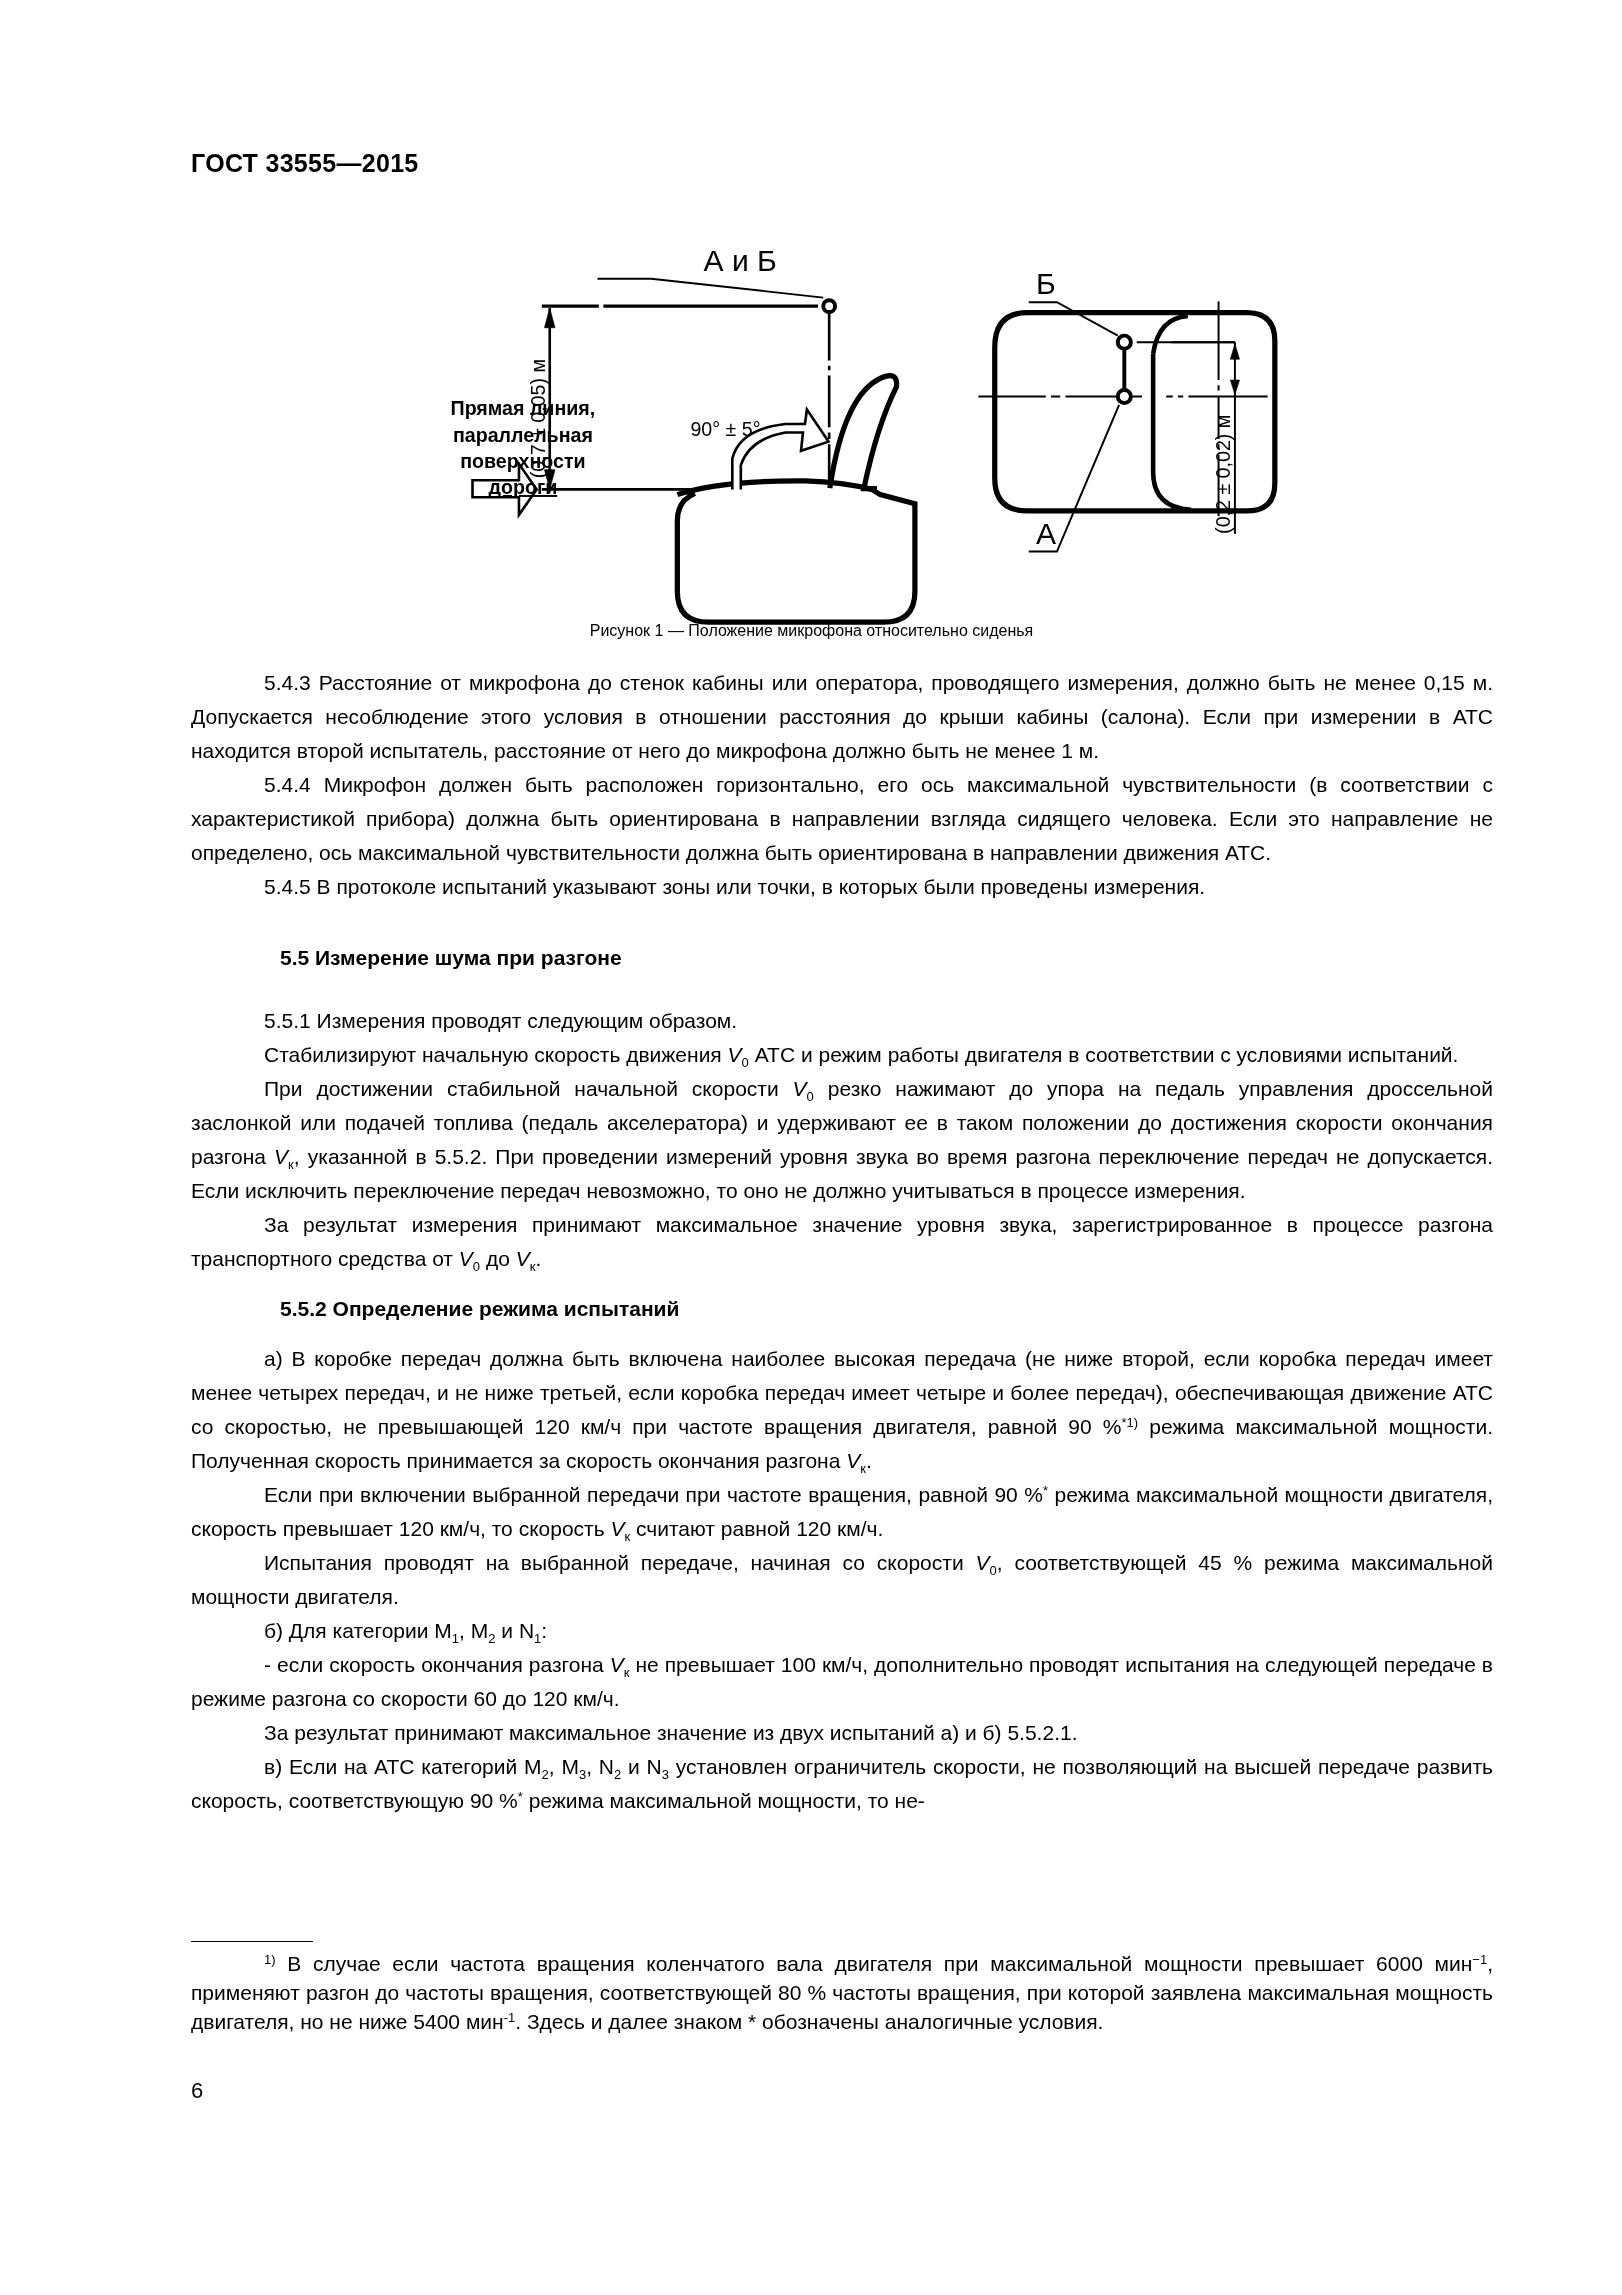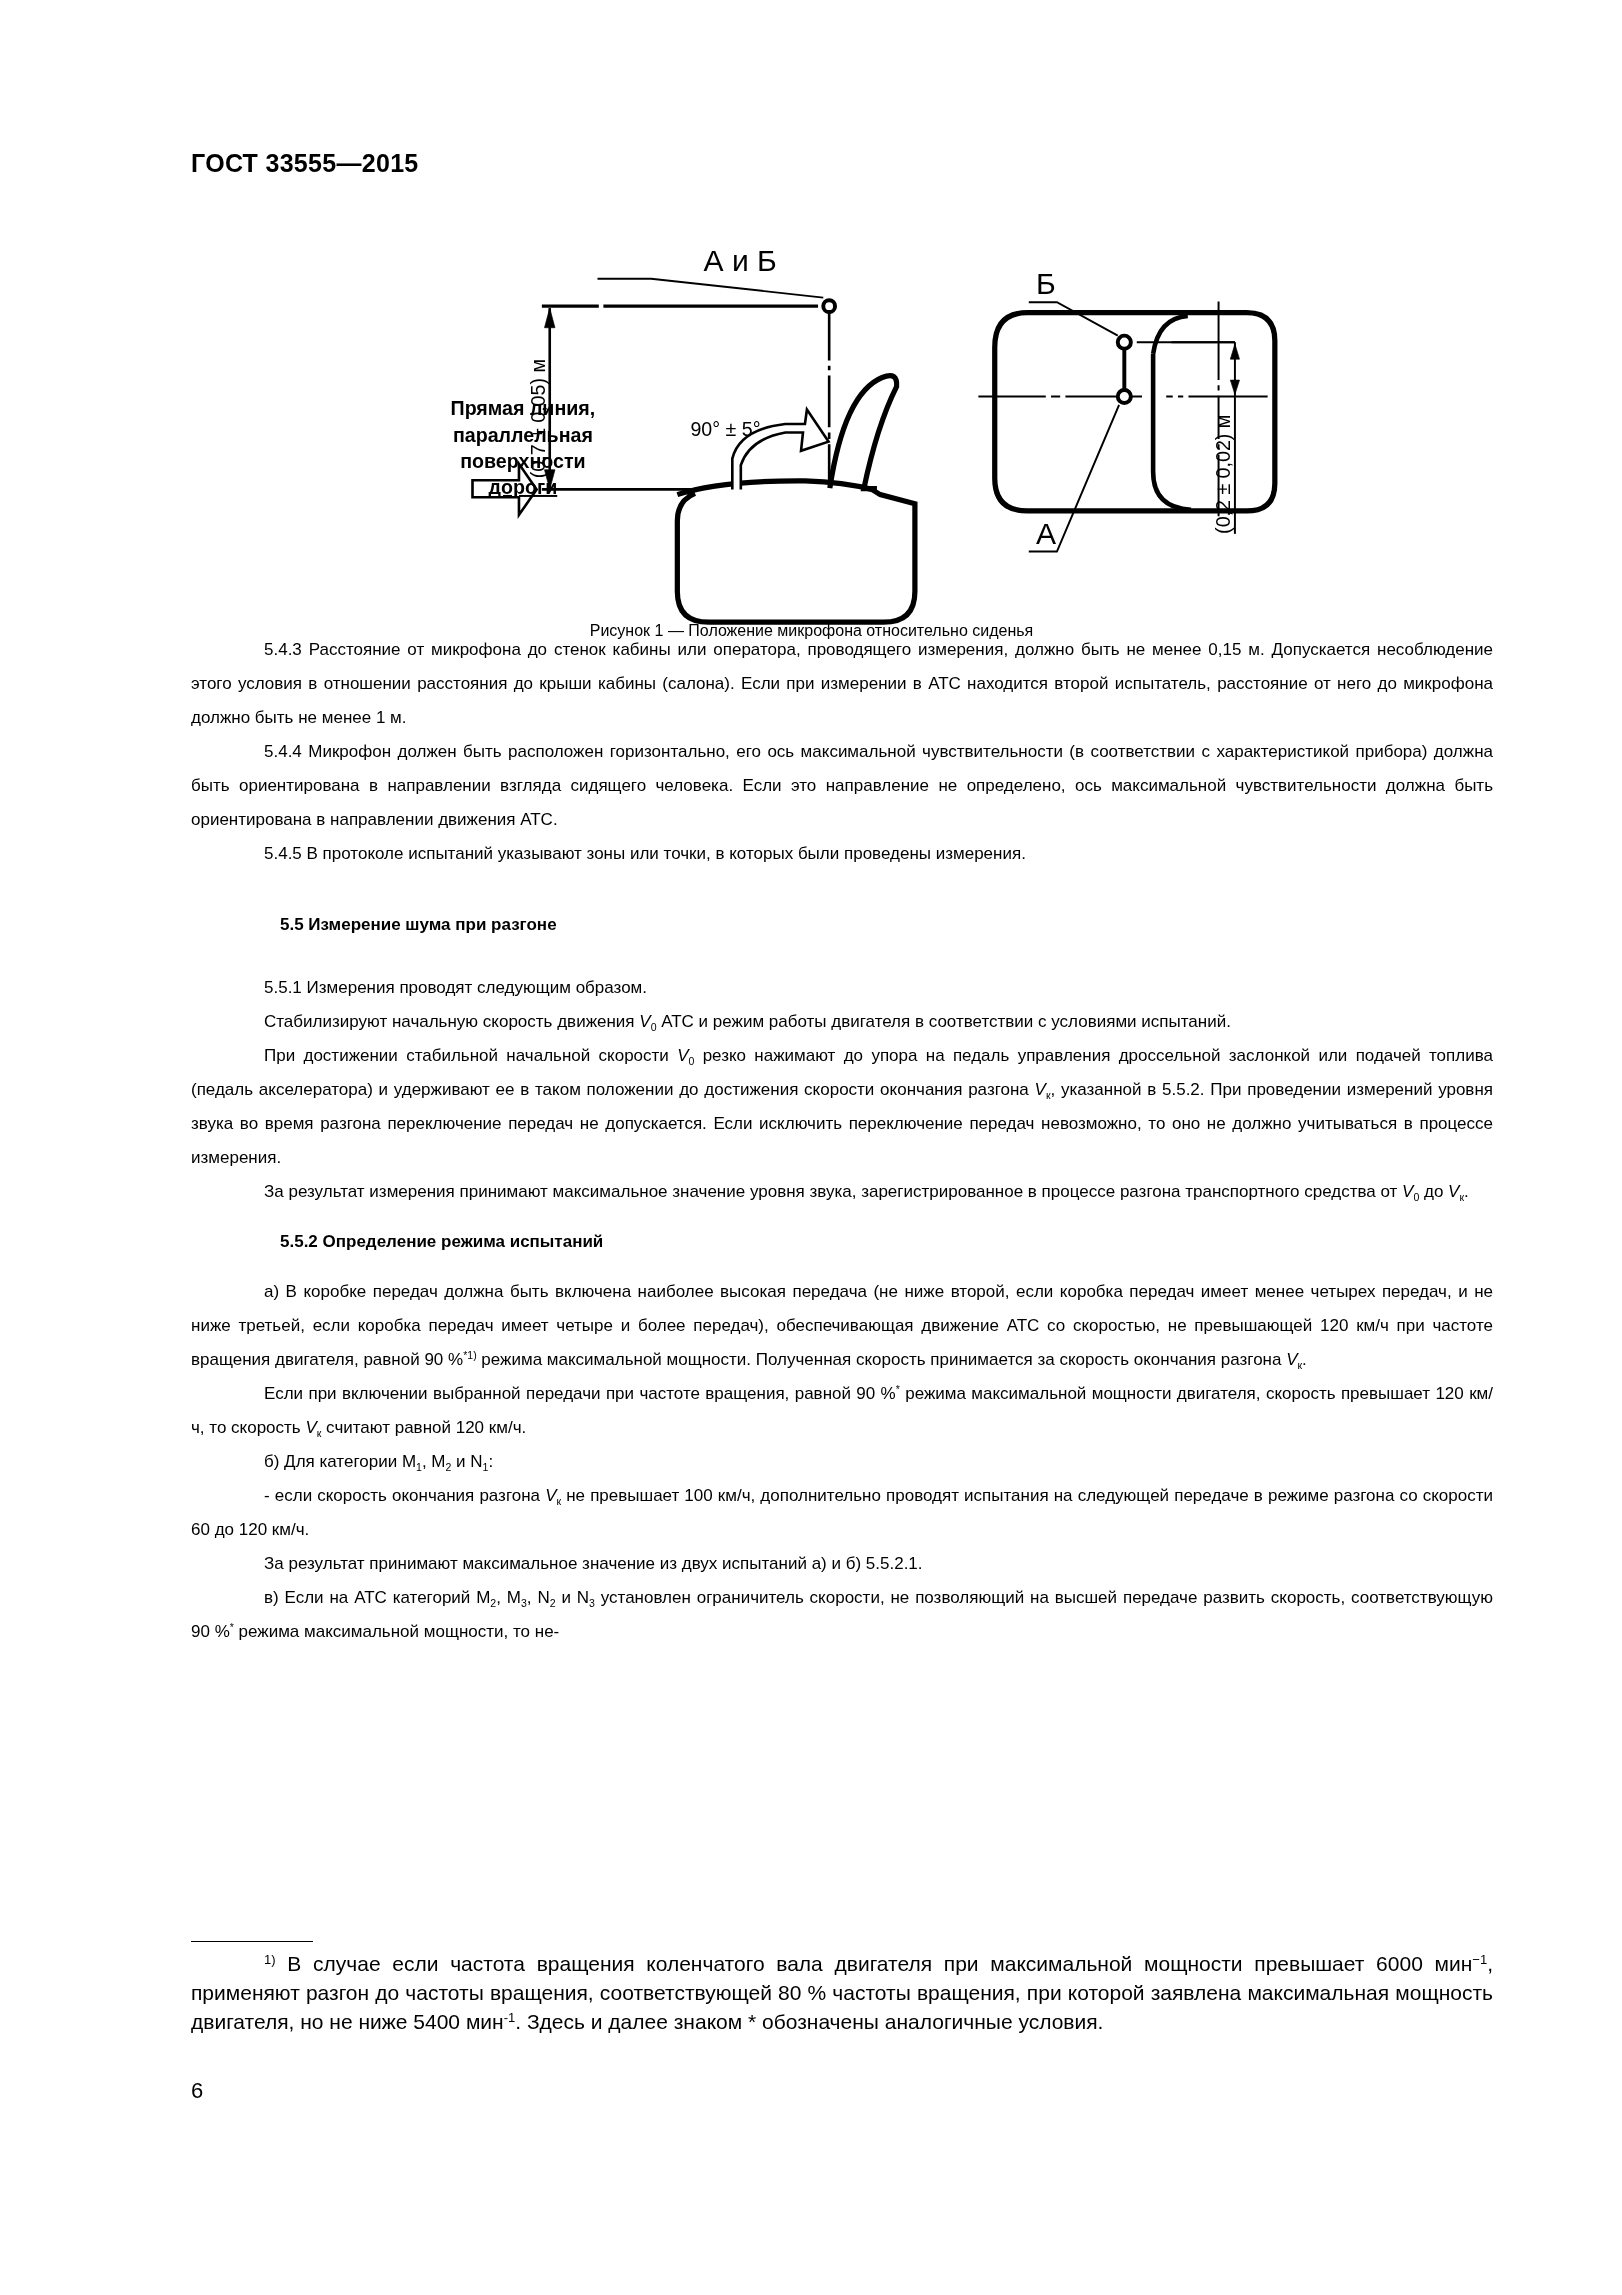--- a/index.html
+++ b/index.html
@@ -4,21 +4,21 @@
 <style>
   html, body { margin: 0; padding: 0; background: #ffffff; }
   body { width: 1623px; height: 2295px; position: relative; overflow: hidden;
          font-family: "Liberation Sans", sans-serif; color: #000; }
   .page { position: absolute; left: 0; top: 0; width: 1623px; height: 2295px; }
   .header { position: absolute; left: 191px; top: 149px; font-weight: bold; font-size: 25px; letter-spacing: 0.3px; }
   .figure { position: absolute; left: 0; top: 222px; width: 1623px; height: 406px; margin-top: 14px; }
   .figure svg { position: absolute; left: 0; top: 0; }
   .fig-text { font-family: "Liberation Sans", sans-serif; fill: #000; }
   .caption { position: absolute; left: 0; width: 1623px; top: 622px; text-align: center; font-size: 16px; }
-  .body { position: absolute; left: 191px; top: 633px; width: 1302px; font-size: 17px; line-height: 34px; }
+  .body { position: absolute; left: 191px; top: 666px; width: 1302px; font-size: 21px; line-height: 34px; }
   .p { text-align: justify; text-align-last: left; margin: 0; text-indent: 73px; }
   .h { font-weight: bold; margin: 16px; text-indent: 73px; }
   .gap-sm { height: 13px; }
   .gap-md { height: 21px; }
   i.v { font-style: italic; }
   sub { font-size: 0.62em; vertical-align: -0.35em; line-height: 0; }
   sup { font-size: 0.62em; vertical-align: 0.55em; line-height: 0; }
   .fn-rule { position: absolute; left: 191px; top: 1941px; width: 122px; height: 1.3px; background: #000; }
   .footnote { position: absolute; left: 191px; top: 1949px; width: 1302px; font-size: 21px; line-height: 29px; }
   .footnote .p { text-indent: 73px; }
@@ -102,20 +102,21 @@
     <div class="gap-md"></div>
     <p class="h">5.5 Измерение шума при разгоне</p>
     <div class="gap-sm"></div>
     <p class="p">5.5.1 Измерения проводят следующим образом.</p>
     <p class="p"><span>Стабилизируют начальную скорость движения </span><i class="v">V</i><sub>0</sub><span> АТС и режим работы двигателя в соответствии с условиями испытаний.</span></p>
     <p class="p"><span>При достижении стабильной начальной скорости </span><i class="v">V</i><sub>0</sub><span> резко нажимают до упора на педаль управления дроссельной заслонкой или подачей топлива (педаль акселератора) и удерживают  ее  в таком положении до достижения скорости окончания разгона </span><i class="v">V</i><sub>к</sub><span>, указанной в 5.5.2. При проведении измерений уровня звука во время разгона переключение передач не допускается. Если исключить переключение передач невозможно, то оно не должно учитываться в процессе измерения.</span></p>
     <p class="p"><span>За результат измерения принимают максимальное значение уровня звука, зарегистрированное в процессе разгона транспортного средства от </span><i class="v">V</i><sub>0</sub><span> до </span><i class="v">V</i><sub>к</sub><span>.</span></p>
     <p class="h">5.5.2 Определение режима испытаний</p>
     <p class="p"><span>а) В коробке передач должна быть включена наиболее высокая передача (не ниже второй, если коробка передач имеет менее четырех передач, и не ниже третьей, если коробка передач имеет четыре и более передач), обеспечивающая движение АТС со скоростью, не превышающей 120 км/ч при частоте вращения двигателя, равной 90 %</span><sup>*1)</sup><span> режима максимальной мощности. Полученная скорость принимается за скорость окончания разгона </span><i class="v">V</i><sub>к</sub><span>.</span></p>
     <p class="p"><span>Если при  включении выбранной передачи при  частоте  вращения,  равной  90 %</span><sup>*</sup><span> режима максимальной мощности двигателя, скорость превышает 120 км/ч, то скорость </span><i class="v">V</i><sub>к</sub><span> считают равной 120 км/ч.</span></p>
+    <p class="p"><span>Испытания проводят на выбранной передаче, начиная со скорости </span><i class="v">V</i><sub>0</sub><span>, соответствующей 45 % режима максимальной мощности двигателя.</span></p>
     <p class="p"><span>б) Для категории M</span><sub>1</sub><span>, M</span><sub>2</sub><span> и N</span><sub>1</sub><span>:</span></p>
     <p class="p"><span>- если скорость окончания разгона </span><i class="v">V</i><sub>к</sub><span> не превышает 100 км/ч, дополнительно проводят испытания на следующей передаче в режиме разгона со скорости 60 до 120 км/ч.</span></p>
     <p class="p">За результат принимают максимальное значение из двух испытаний а) и б) 5.5.2.1.</p>
     <p class="p"><span>в) Если на АТС категорий M</span><sub>2</sub><span>, </span><span>M</span><sub>3</sub><span>, </span><span>N</span><sub>2</sub><span> и N</span><sub>3</sub><span> установлен ограничитель скорости, не позволяющий на высшей передаче развить скорость, соответствующую 90 %</span><sup>*</sup><span> режима максимальной мощности, то не-</span></p>
   </div>
 
   <div class="fn-rule"></div>
   <div class="footnote">
     <p class="p"><sup>1)</sup><span> В случае если частота вращения коленчатого вала двигателя при максимальной мощности превышает 6000 мин</span><sup>−1</sup><span>, применяют разгон до частоты вращения, соответствующей 80 % частоты вращения, при которой заявлена максимальная мощность двигателя, но не ниже 5400 мин</span><sup>-1</sup><span>. Здесь и далее знаком * обозначены аналогичные условия.</span></p>
   </div>

